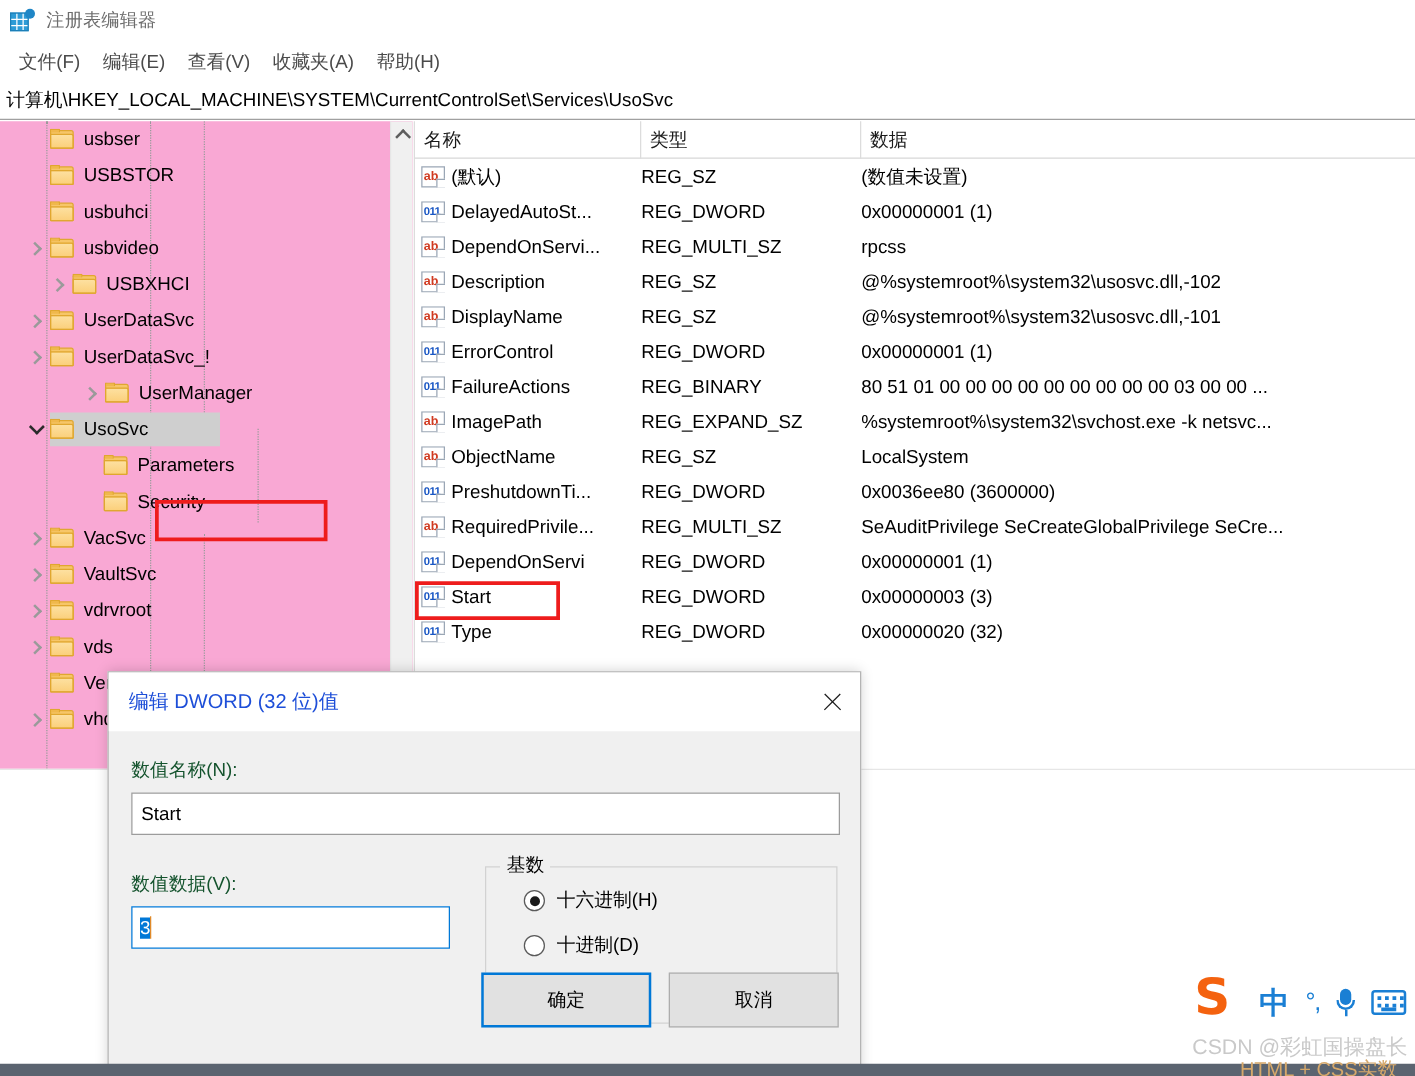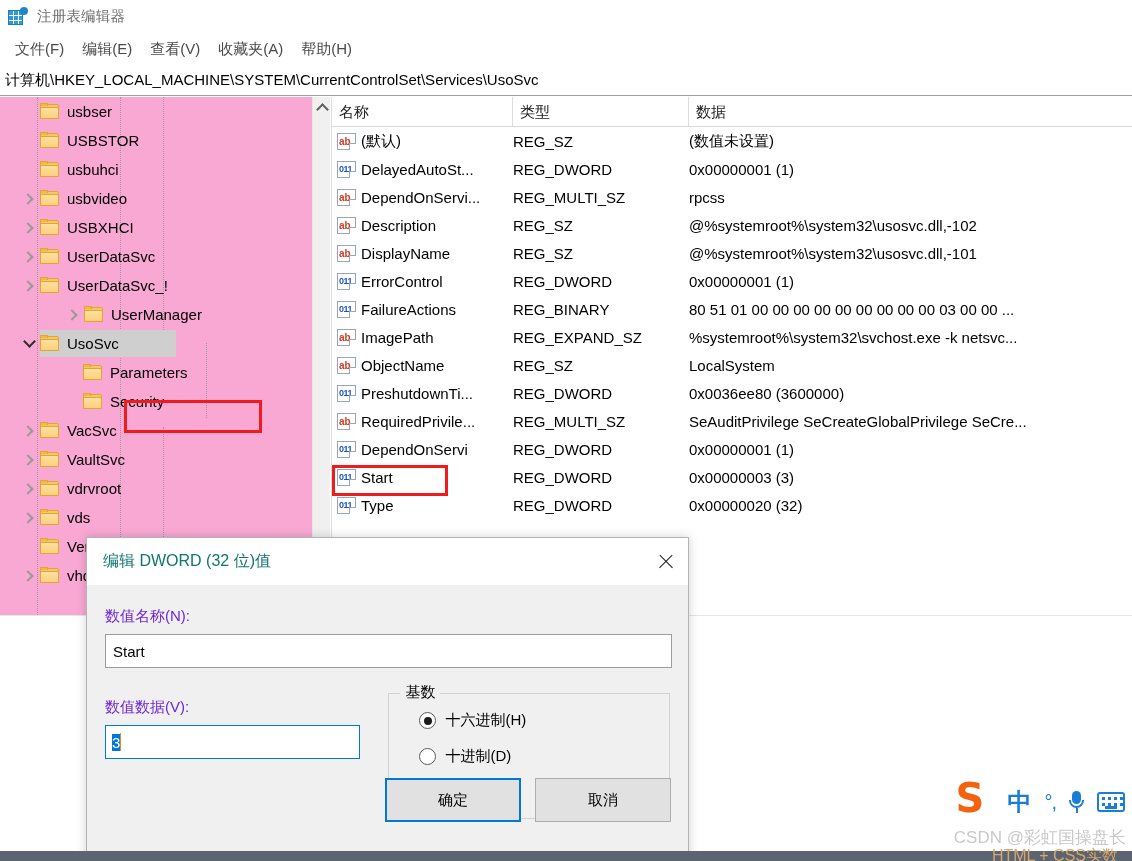--- a/index.html
+++ b/index.html
@@ -320,42 +320,42 @@
     box-shadow: 0 0 10px rgba(0,0,0,.18);
     z-index: 60;
   }
   .dlg-title {
     position: relative;
     height: 47px;
     background: #ffffff;
     display: flex; align-items: center;
   }
   .dlg-title .t {
-    font-size: 16px; color: #0f766e;
+    font-size: 16px; color: #1d4ed8;
     padding-left: 16px;
   }
   .dlg-close {
     position: absolute; right: 0; top: 0;
     width: 46px; height: 46px;
     display: flex; align-items: center; justify-content: center;
     cursor: default;
   }
   .x-glyph {
     position: relative; width: 17px; height: 17px;
   }
   .x-glyph:before, .x-glyph:after {
     content: ""; position: absolute; left: 0; top: 8px;
     width: 18px; height: 1.4px; background: #1a1a1a;
   }
   .x-glyph:before { transform: rotate(45deg); }
   .x-glyph:after  { transform: rotate(-45deg); }
 
   .dlg-body { position: relative; padding: 0 18px; }
   .dlg-label {
-    font-size: 15px; color: #6d28d9;
+    font-size: 15px; color: #14532d;
     margin-top: 22px; margin-bottom: 8px;
   }
   .dlg-input {
     width: 567px; height: 34px;
     background: #ffffff;
     border: 1px solid #9c9c9c;
     font-size: 15px;
     color: #000;
     padding: 0 7px;
     display: flex; align-items: center;
@@ -599,21 +599,21 @@
               </div>
               <div class="folder">
                 <div class="back"></div>
                 <div class="tab"></div>
                 <div class="front"></div>
               </div>
               <span class="tree-label">usbvideo</span>
             </div>
           </div>
           <div class="tree-row">
-            <div class="inner" style="padding-left: 18px;">
+            <div class="inner" style="padding-left: 36px;">
               <div class="expander">
                 <div class="chev-right"></div>
               </div>
               <div class="folder">
                 <div class="back"></div>
                 <div class="tab"></div>
                 <div class="front"></div>
               </div>
               <span class="tree-label">USBXHCI</span>
             </div>

